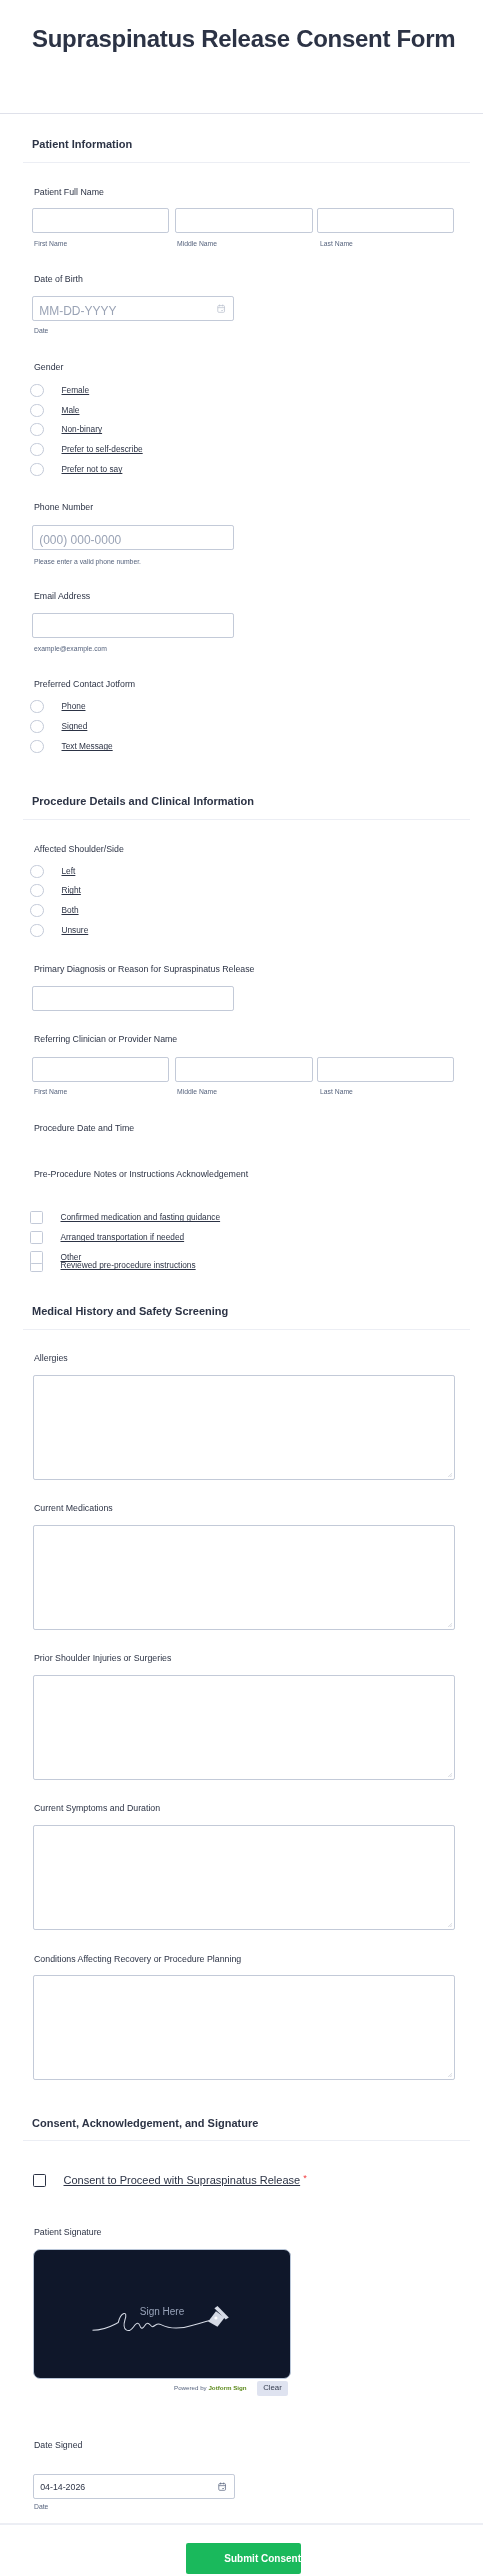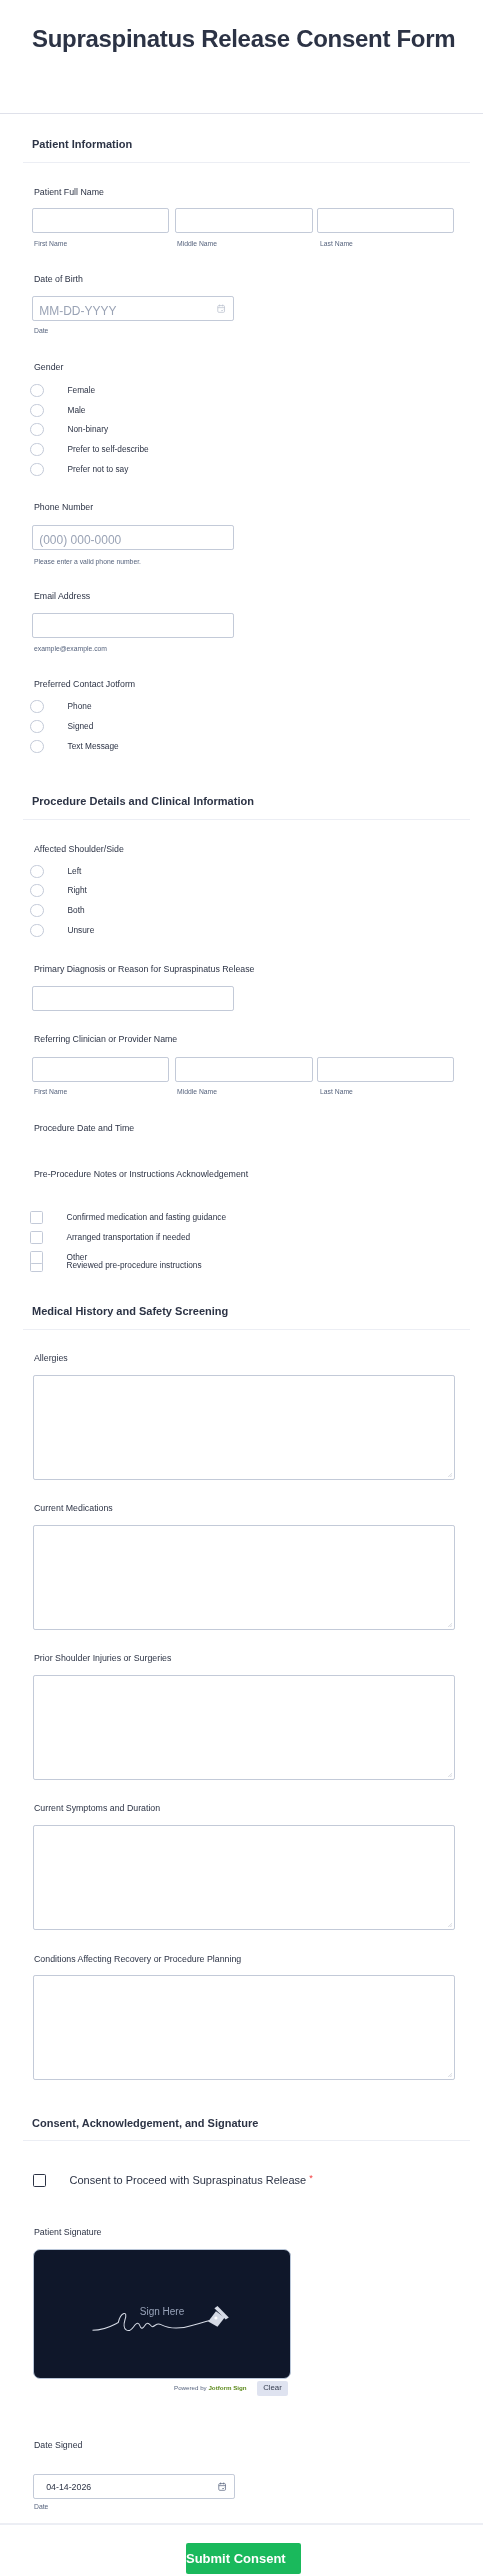--- a/index.html
+++ b/index.html
@@ -38,36 +38,36 @@
     position: absolute; height: 25px; border: 0.8px solid #c3cad8; border-radius: 2.1px;
     background: #fff;
   }
   .sublabel {
     position: absolute; font-size: 6.8px; color: #57647e;
   }
   .placeholder {
     position: absolute; left: 6.2px; top: 6.8px; font-size: 12px; color: #9aa3b5;
   }
   .value {
-    position: absolute; left: 6.2px; top: 6.8px; font-size: 8.8px; color: #2c3345; margin-left: 6px;
+    position: absolute; left: 6.2px; top: 6.8px; font-size: 8.8px; color: #2c3345;
   }
   .cal-icon {
     position: absolute; right: 7.3px; top: 7.3px; width: 8.3px; height: 9.4px;
   }
   .radio-row, .check-row {
     position: absolute; left: 30px; height: 14.5px; display: flex; align-items: center;
   }
   .radio {
     width: 13.5px; height: 13.5px; border: 0.8px solid #c3cad8; border-radius: 50%; background: #fff;
   }
   .checkbox {
     width: 12.5px; height: 12.5px; border: 0.8px solid #c3cad8; border-radius: 1.6px; background: #fff;
   }
   .opt-label {
-    margin-left: 24px; font-size: 8.3px; color: #2c3345;
+    margin-left: 18px; font-size: 8.3px; color: #2c3345; text-decoration: underline;
   }
   .textarea {
     position: absolute; left: 33px; width: 422px; height: 105px;
     border: 0.8px solid #c3cad8; border-radius: 2.1px; background: #fff;
   }
   .resize-grip {
     position: absolute; right: 2.1px; bottom: 2.1px; width: 5.2px; height: 5.2px;
   }
   .sig-box {
     position: absolute; left: 33px; top: 2249px; width: 258px; height: 130px;
@@ -86,21 +86,21 @@
     background: #dfe3f0; border-radius: 2.1px; border: none;
     font-size: 7.8px; color: #343c4e; text-align: center; line-height: 14.5px;
   }
   .required-star { color: #f23a3c; font-size: 9.4px; margin-left: 3.1px; position: relative; top: -3.1px; }
   .footer-divider {
     position: absolute; left: 0; top: 2498px; width: 483px; height: 1.6px; background: #eceef4;
   }
   .submit-btn {
     position: absolute; left: 186px; top: 2517px; width: 115px; height: 31px;
     background: #1ab95c; border-radius: 2.1px; border: none;
-    color: #fff; font-size: 13px; font-weight: bold; text-align: left; line-height: 31px;
+    color: #fff; font-size: 10px; font-weight: bold; text-align: right; line-height: 31px;
   }
 </style>
 </head>
 <body>
 
 <div class="header">
   <h1 class="form-title">Supraspinatus Release Consent Form</h1>
 </div>
 
 <h2 class="section-title" style="top:138px">Patient Information</h2>

